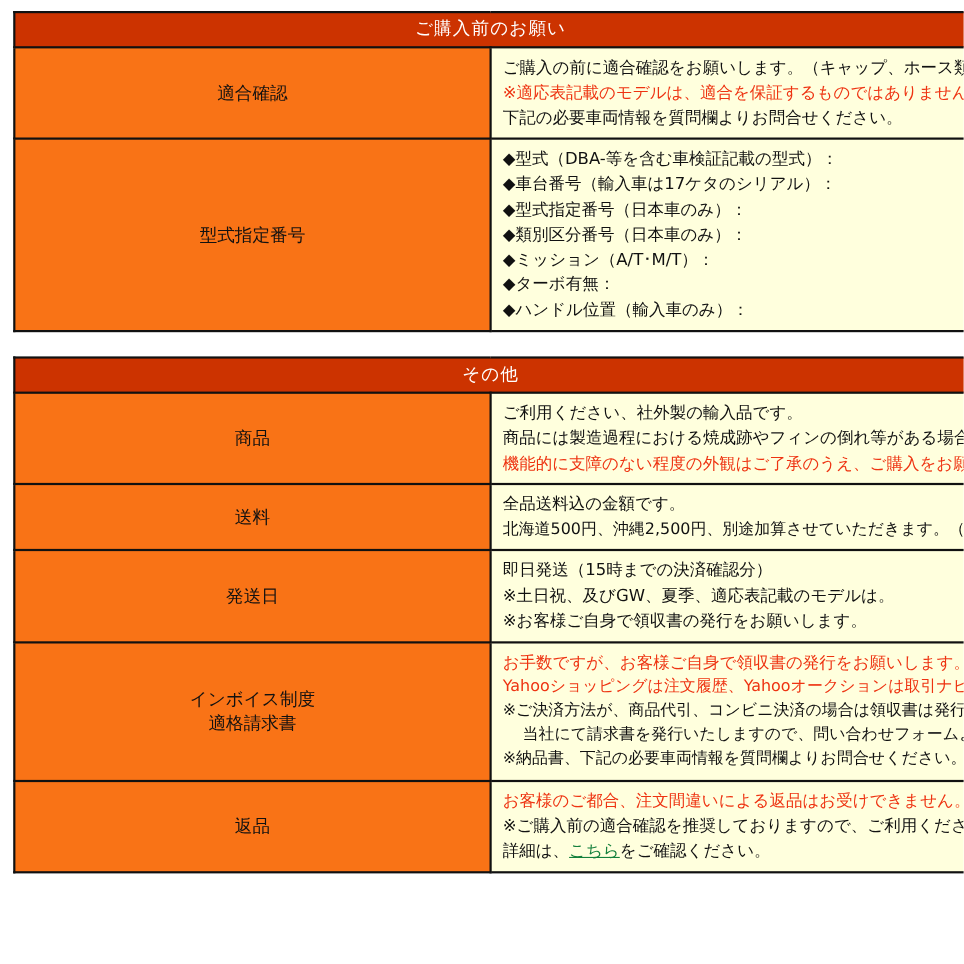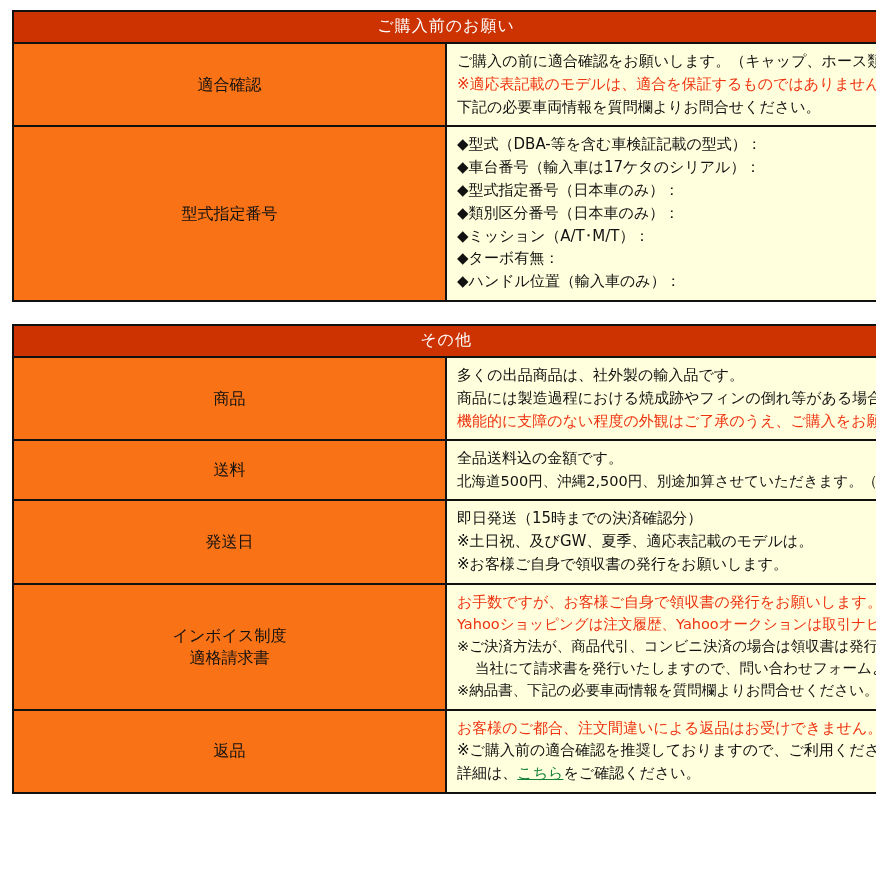--- a/index.html
+++ b/index.html
@@ -113,21 +113,21 @@
 
   <table class="block">
     <tbody>
         <tr class="hdr">
       <td colspan="2">その他</td>
     </tr>
 
     <tr>
       <td class="label">商品</td>
       <td class="content">
-        <div class="line">多くの出品商品は、社外製の輸入品です。</div>
+        <div class="line">ご利用ください、社外製の輸入品です。</div>
         <div class="line">商品には製造過程における焼成跡やフィンの倒れ等がある場合がございます。</div>
         <div class="line red">機能的に支障のない程度の外観はご了承のうえ、ご購入をお願いします。</div>
       </td>
     </tr>
 
     <tr>
       <td class="label">送料</td>
       <td class="content">
         <div class="line">全品送料込の金額です。</div>
         <div class="line small">北海道500円、沖縄2,500円、別途加算させていただきます。（クリックポストは除く）</div>

